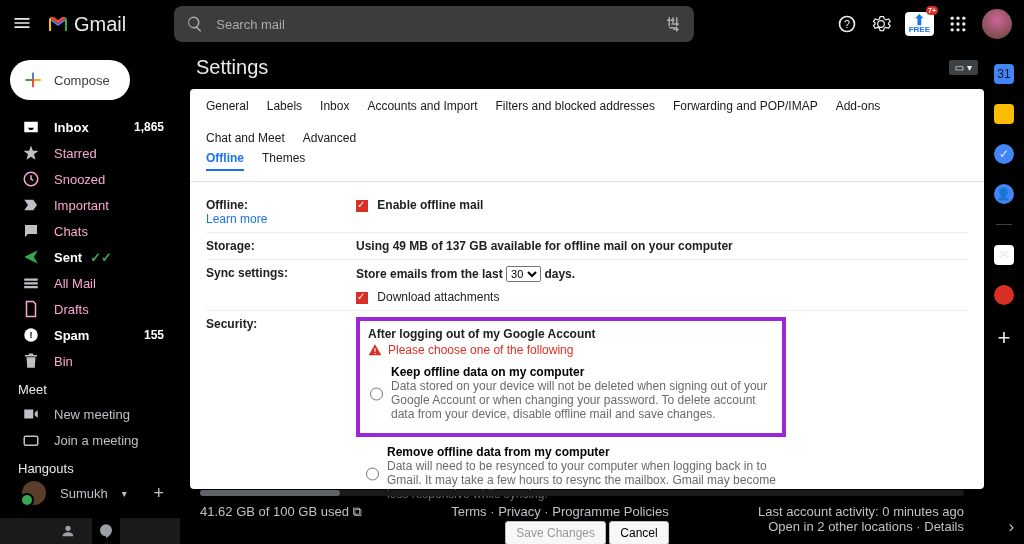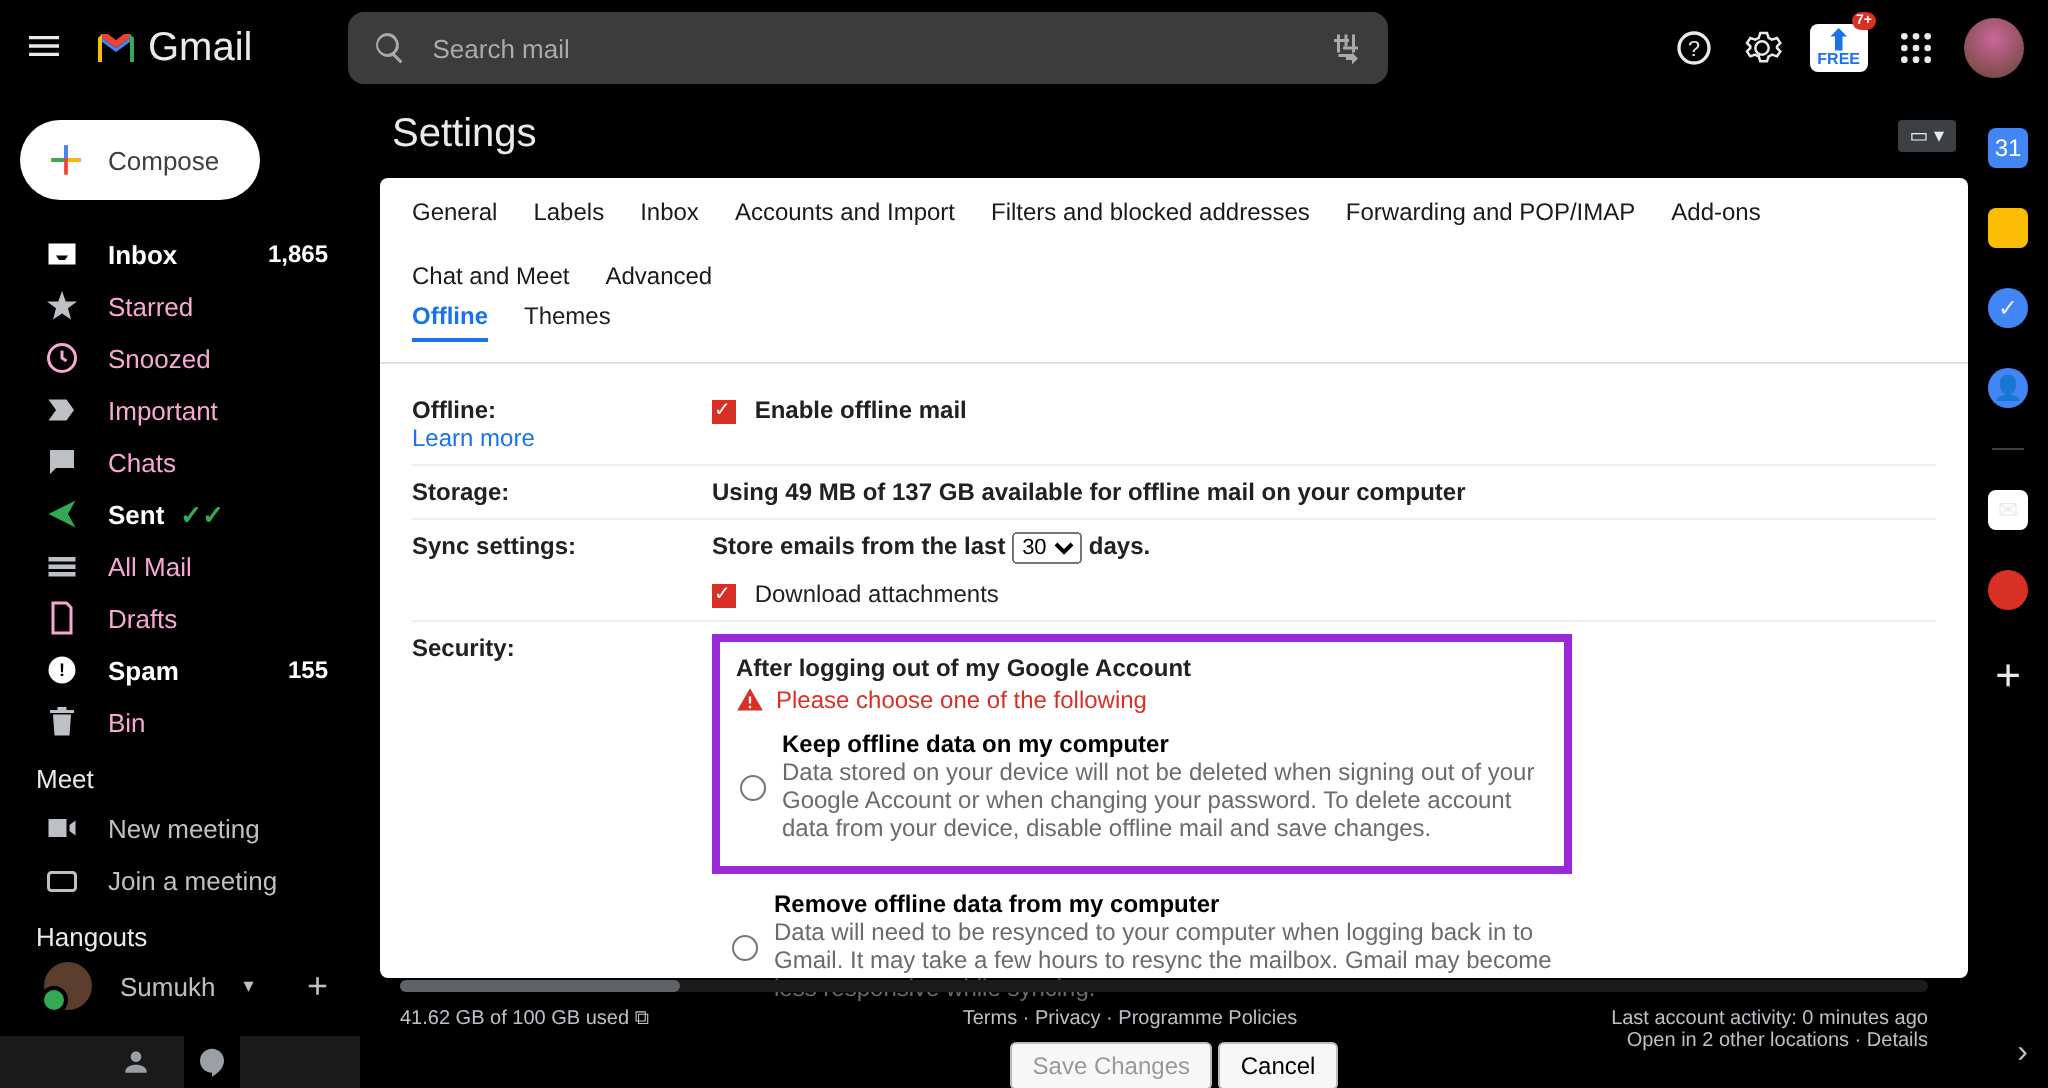--- a/index.html
+++ b/index.html
@@ -25,21 +25,21 @@
   .folder.bold { color:#fff; font-weight:bold; }
   .folder .cnt { margin-left:auto; font-size:12px; }
   .folder svg{width:18px;height:18px;fill:#bdc1c6;}
   .folder.bold svg{fill:#fff;}
   .section-label { color:#e8eaed; font-weight:400; padding:8px 0 4px 18px; }
   .meetrow, .hangrow { display:flex; align-items:center; gap:14px; padding:4px 16px 4px 22px; color:#bdc1c6; height:26px;}
   .hangouts-add { margin-left:auto; font-size:18px; color:#bdc1c6; }
   .hangav { width:24px; height:24px; border-radius:50%; background:#5a3d2b; position:relative;}
   .hangav::after{content:"";position:absolute;bottom:-2px;left:-2px;width:10px;height:10px;border-radius:50%;background:#34a853;border:2px solid #000;}
   
-  .bottom { position:absolute; bottom:0; left:180px; right:40px; height:60px; padding:6px 20px 0; font-size:10px; color:#bdc1c6;}
+  .bottom { position:absolute; bottom:0; left:180px; right:40px; height:60px; padding:6px 20px 0; font-size:13px; color:#bdc1c6;}
   .scrollbar { width:100%; height:6px; background:#1a1a1a; border-radius:3px; margin-bottom:8px; position:relative;}
   .scrollbar::before{content:"";position:absolute;left:0;width:140px;height:6px;background:#5f6368;border-radius:3px;}
   .bottom-row{display:flex;justify-content:space-between;align-items:flex-start;}
   .bottom a{color:#bdc1c6;text-decoration:none;}
   .bottom .right{text-align:right;}
   .chatbar { position:absolute; bottom:0; left:0; width:180px; height:26px; background:#1a1a1a; display:flex; align-items:center; padding-left:60px; gap:16px;}
   .chatbar svg{fill:#9aa0a6;width:16px;height:16px;}
   .chatbar .sel{background:#000;width:28px;height:26px;display:flex;align-items:center;justify-content:center;}
   
   .rightpanel { position:absolute; right:0; top:48px; width:40px; height:496px; background:#000; display:flex; flex-direction:column; align-items:center; gap:20px; padding-top:16px;}
@@ -309,21 +309,21 @@
       </div>
       <div class="btnrow">
         <button class="btn">Save Changes</button>
         <button class="btn active">Cancel</button>
       </div>
     </div>
   </div>
 </div>
 
 <div class="rightpanel">
-  <div class="ricon" style="background:#4285F4;color:#ffffff">31</div>
+  <div class="ricon" style="background:#4285F4;color:#0f172a">31</div>
   <div class="ricon" style="background:#FBBC04"></div>
   <div class="ricon" style="background:#4285F4;border-radius:50%">✓</div>
   <div class="ricon" style="background:#4285F4;border-radius:50%;color:#fff">👤</div>
   <div style="width:16px;border-top:1px solid #3c4043"></div>
   <div class="ricon" style="background:#fff">✉</div>
   <div class="ricon" style="background:#d93025;border-radius:50%"></div>
   <div class="plus-rp">+</div>
 </div>
 <div class="rcaret">›</div>
 

